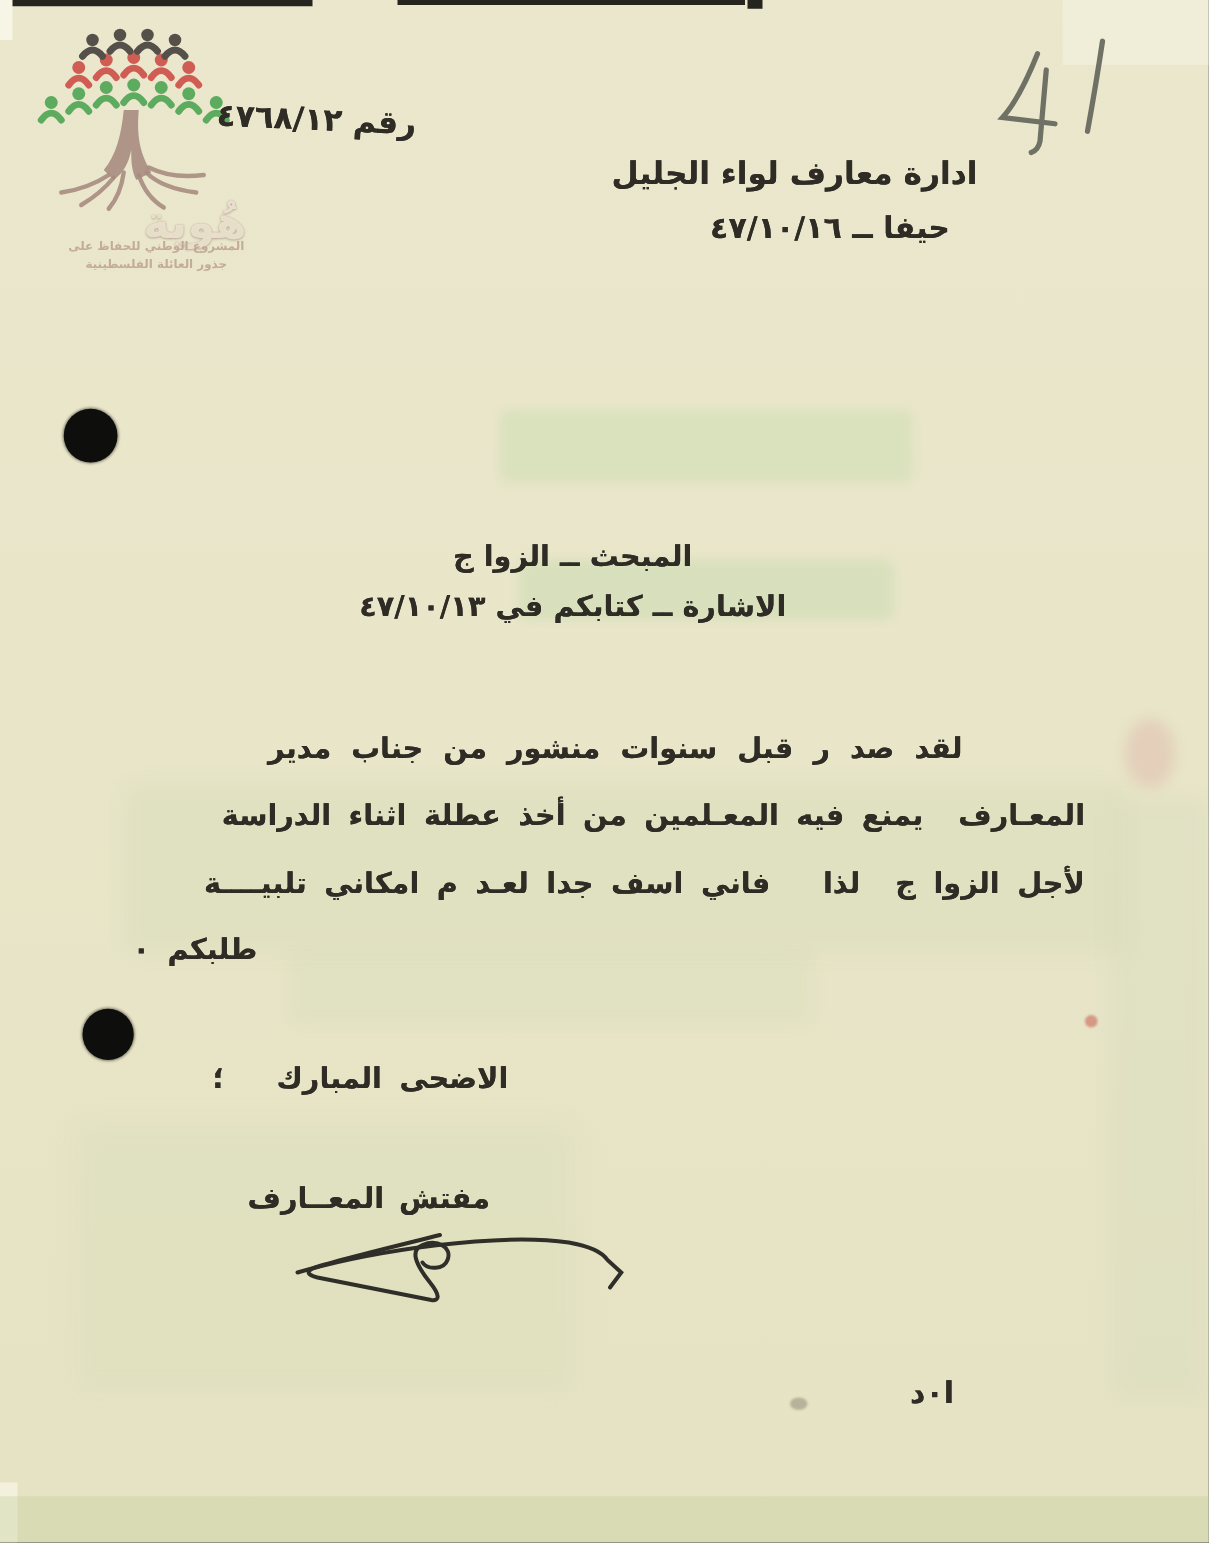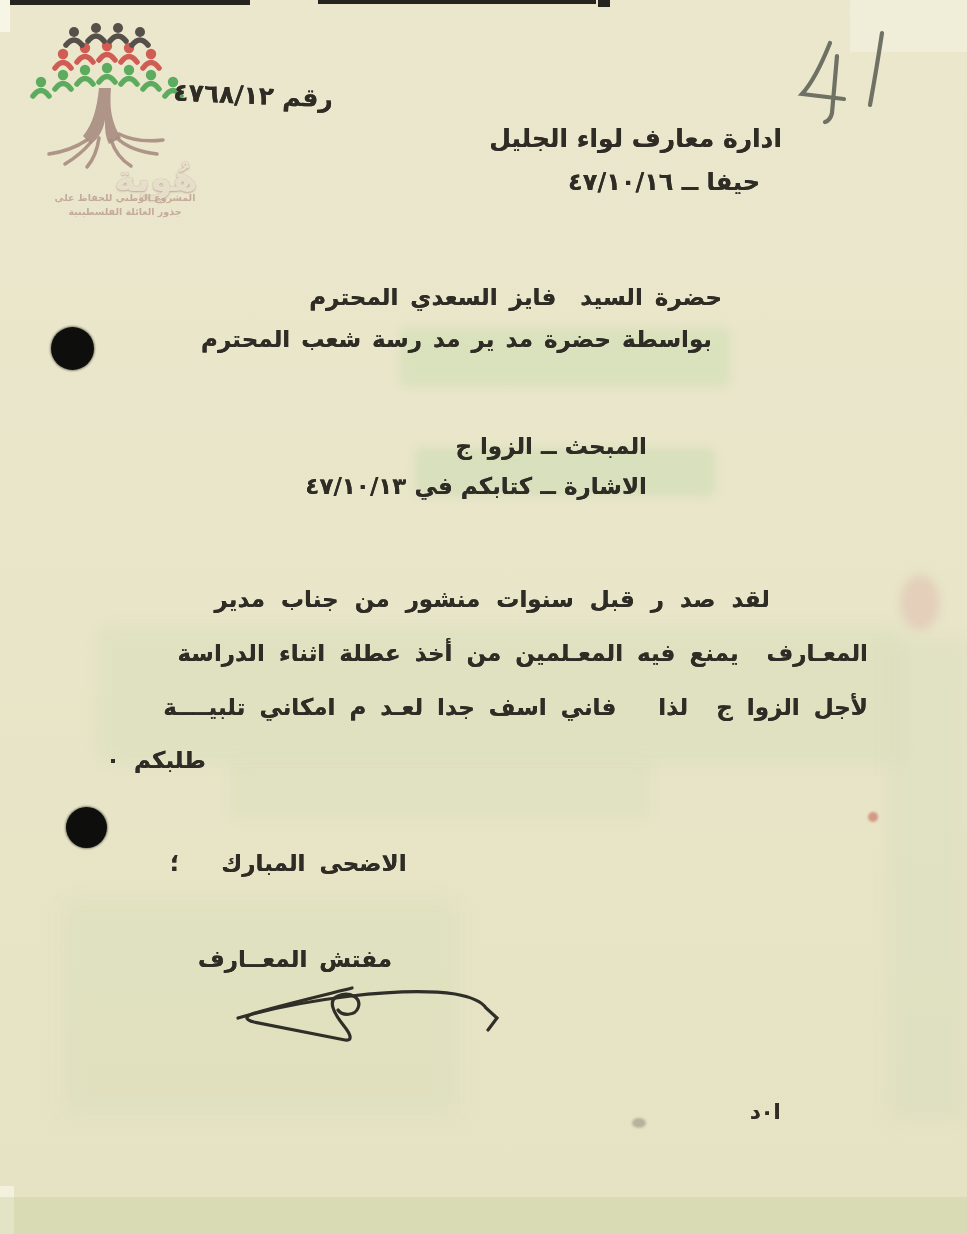--- a/index.html
+++ b/index.html
@@ -17,26 +17,26 @@
   .green-patch{pointer-events:none;border-radius:8px;}
   .hole{background:#0e0e0c;border-radius:50%;box-shadow:0 0 2px 1px rgba(20,20,15,.45);}
 
   .stamp{left:128px;top:80px;width:205px;font-size:25px;transform:rotate(2.5deg);letter-spacing:.5px;}
   .letterhead{right:185px;top:124px;text-align:right;}
   .letterhead .l1{font-size:25px;margin-bottom:15px;}
   .letterhead .l2{font-size:24px;margin-right:22px;}
   .addressee{right:245px;top:284px;text-align:right;}
   .addressee .l1{font-size:23px;margin-bottom:16px;word-spacing:4px;}
   .addressee .l2{font-size:23px;margin-right:10px;word-spacing:3px;}
-  .subject{right:320px;top:433px;text-align:right;}
+  .subject{right:338px;top:433px;text-align:center;}
   .subject .l1{font-size:23px;margin-bottom:14px;}
   .subject .l2{font-size:23px;}
   .bodyline{font-size:23px;word-spacing:6px;}
   .sig-title{right:575px;top:946px;font-size:23px;word-spacing:4px;margin-left:28px;}
-  .initials{left:750px;top:1100px;font-size:21px;letter-spacing:2px;}
+  .initials{left:728px;top:1100px;font-size:24px;letter-spacing:2px;}
 
   .wm-word{
     left:71px;top:138px;width:120px;text-align:center;
     font-size:36px;font-weight:bold;color:rgba(235,225,208,.95);
     text-shadow:0 1px 2px rgba(150,122,108,.6), 0 0 1px rgba(150,122,108,.5);
     direction:rtl;
   }
   .wm-sub{width:160px;left:20px;text-align:center;direction:rtl;
     font-size:9.5px;font-weight:bold;color:rgba(183,150,137,.85);letter-spacing:.3px;}
 </style>
@@ -130,24 +130,20 @@
     </g>
   </svg>
 
   <div class="abs ar tw stamp">رقم ٤٧٦٨/١٢</div>
 
   <div class="abs letterhead">
     <div class="ar tw l1">ادارة معارف لواء الجليل</div>
     <div class="ar tw l2">حيفا ــ ٤٧/١٠/١٦</div>
   </div>
 
-  <div class="abs addressee">
-    <div class="ar tw l1">حضرة السيد  فايز السعدي المحترم</div>
-    <div class="ar tw l2">بواسطة حضرة مد ير مد رسة شعب المحترم</div>
-  </div>
 
   <div class="abs subject">
     <div class="ar tw l1">المبحث ــ الزوا ج</div>
     <div class="ar tw l2">الاشارة ــ كتابكم في ٤٧/١٠/١٣</div>
   </div>
 
   <div class="abs ar tw bodyline" style="right:197px;top:586px;word-spacing:8px;">لقد صد ر قبل سنوات منشور من جناب مدير</div>
   <div class="abs ar tw bodyline" style="right:99px;top:640px;">المعـارف  يمنع فيه المعـلمين من أخذ عطلة اثناء الدراسة</div>
   <div class="abs ar tw bodyline" style="right:99px;top:694px;">لأجل الزوا ج  لذا   فاني اسف جدا لعـد م امكاني تلبيــــة</div>
   <div class="abs ar tw bodyline" style="left:106px;top:747px;">طلبكم ٠</div>

